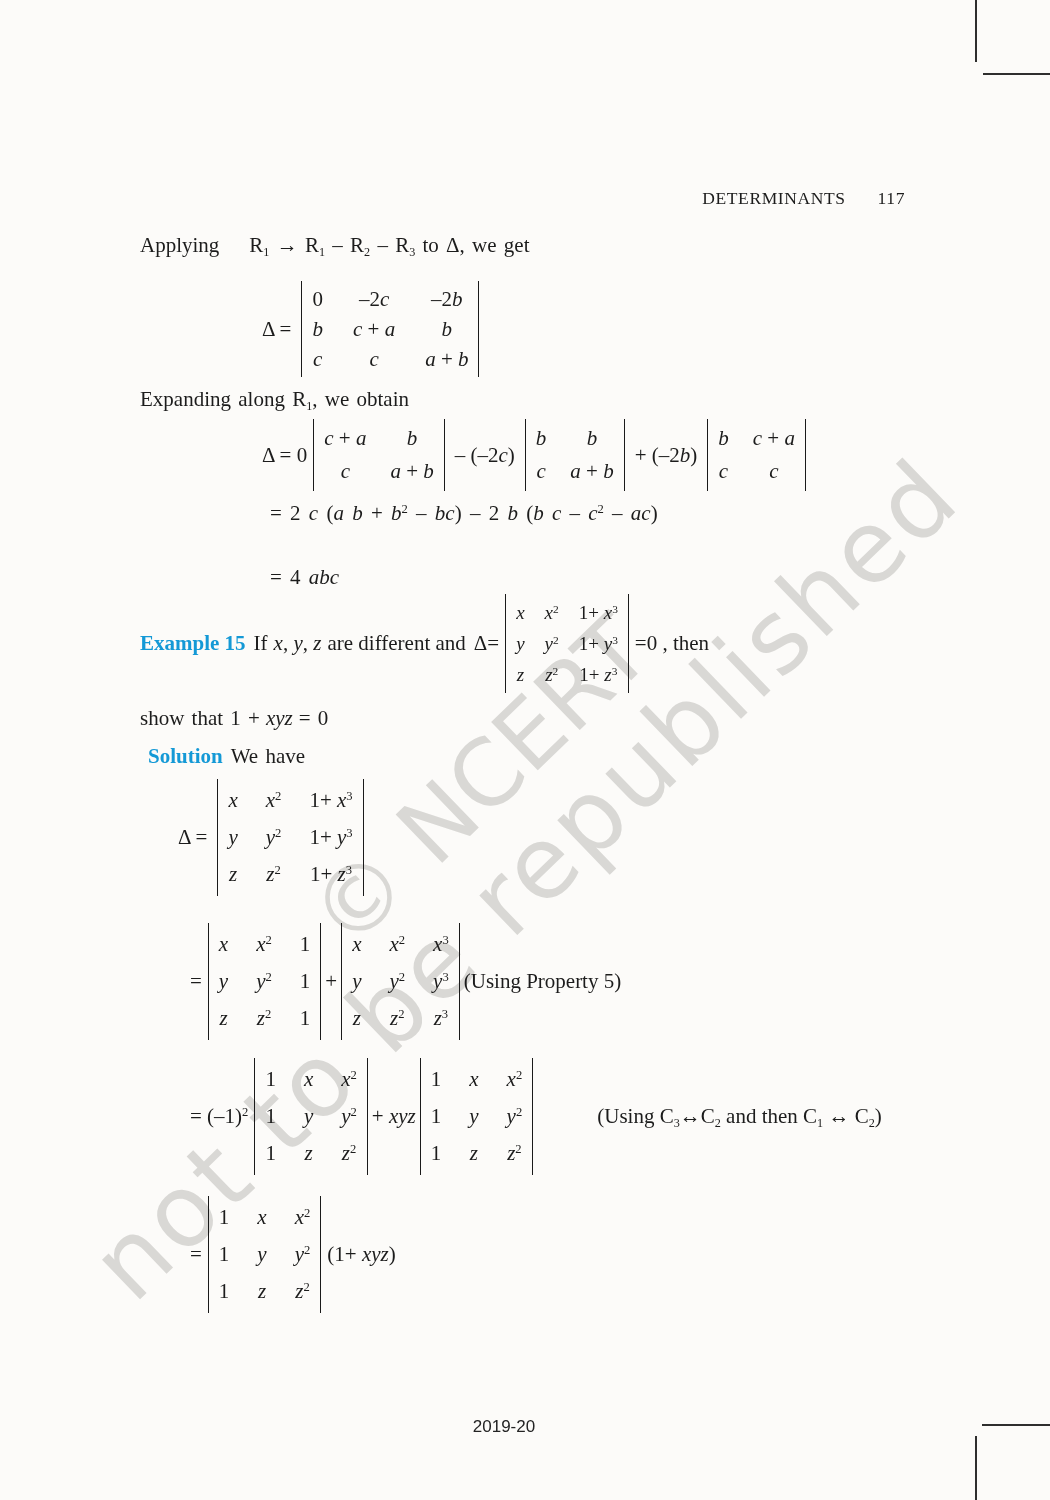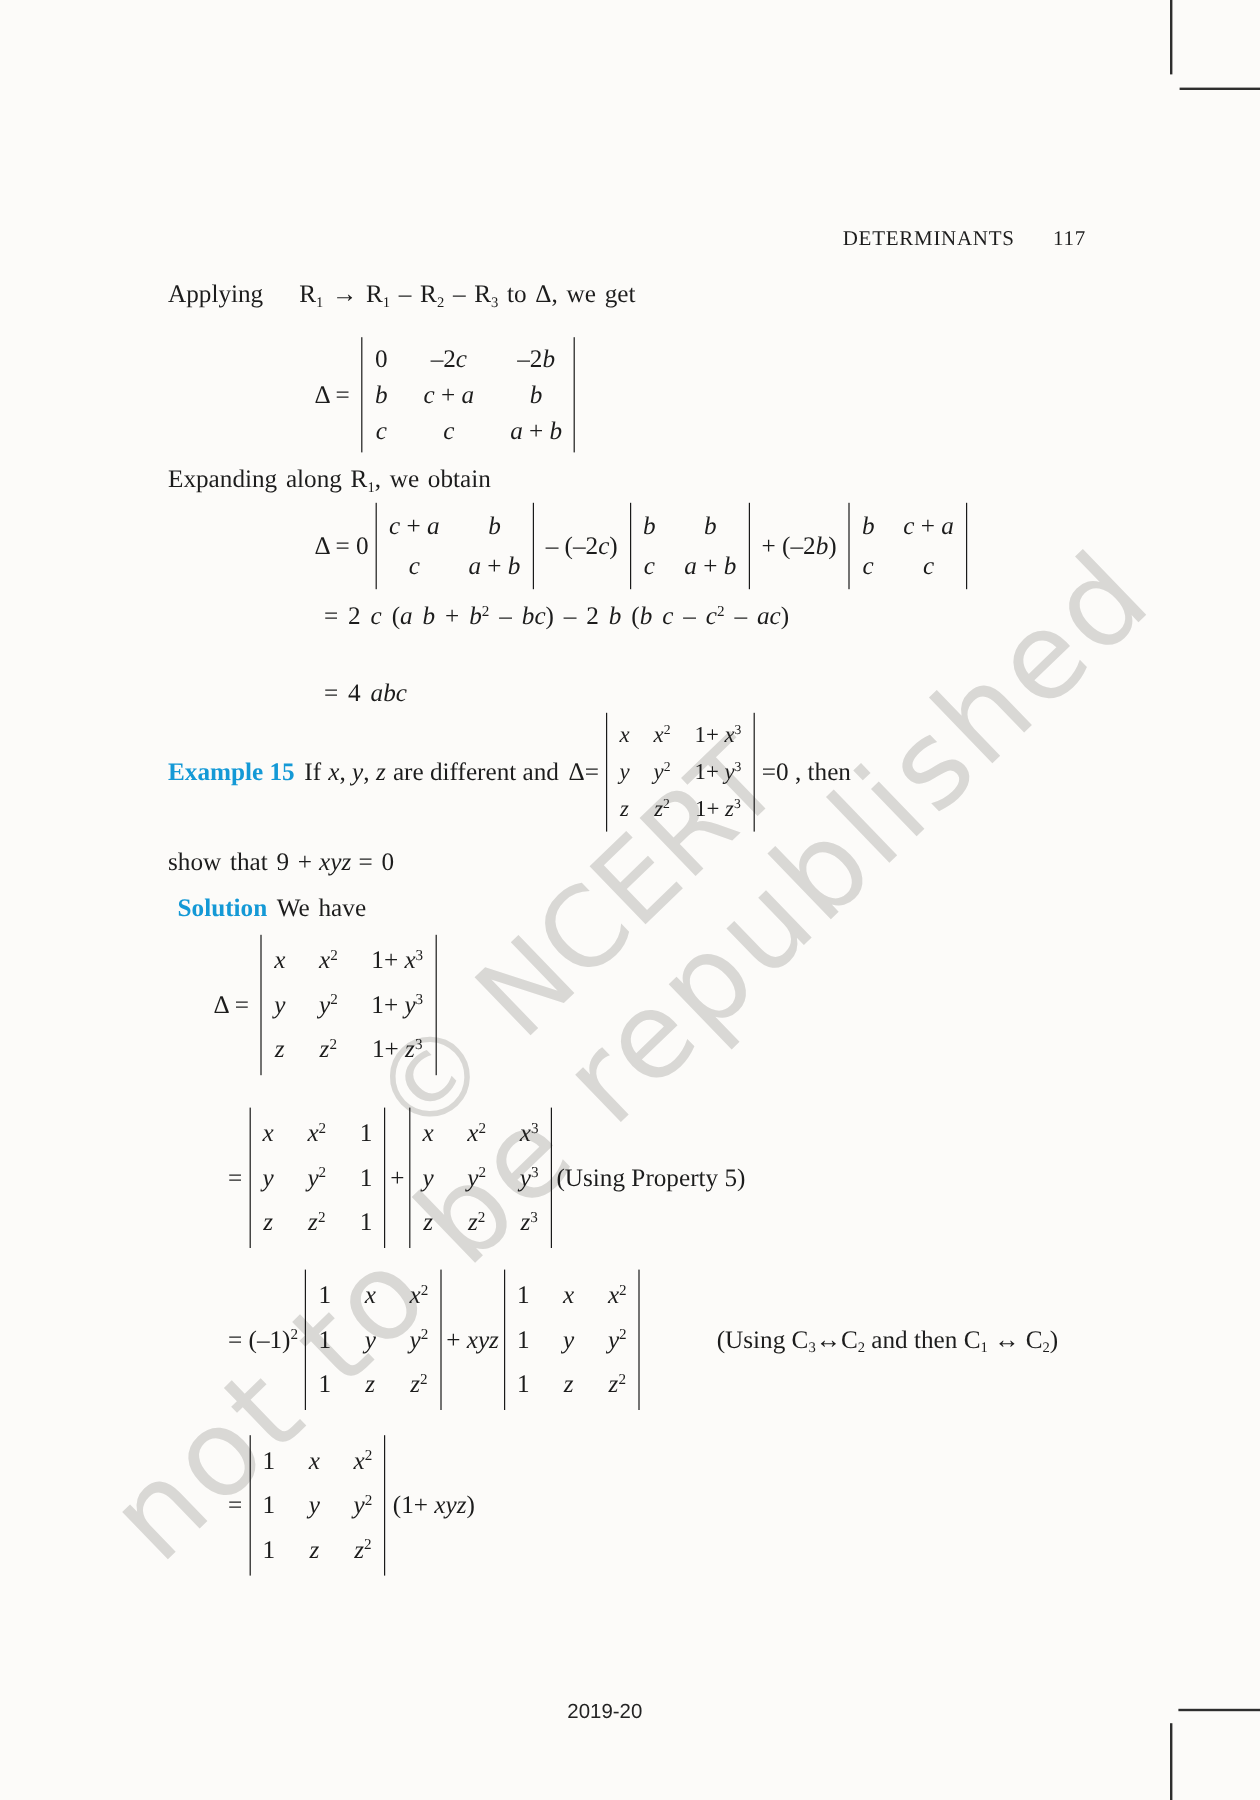--- a/index.html
+++ b/index.html
@@ -135,21 +135,21 @@
           <span class="det-cell"><i>y</i><sup>2</sup></span>
           <span class="det-cell">1+ <i>y</i><sup>3</sup></span>
           <span class="det-cell"><i>z</i></span>
           <span class="det-cell"><i>z</i><sup>2</sup></span>
           <span class="det-cell">1+ <i>z</i><sup>3</sup></span>
         </span>
       <span class="ml6">=0 , then</span>
     </div>
 
     <p class="line" style="top:706px;left:140px">
-      <span class="mr6">show that 9 +</span><span class="mr6"><i>xyz</i></span><span>= 0</span>
+      <span class="mr6">show that 1 +</span><span class="mr6"><i>xyz</i></span><span>= 0</span>
     </p>
 
     <p class="line" style="top:744px;left:148px">
       <span class="blue mr8">Solution</span><span>We have</span>
     </p>
 
     <div class="eq" style="top:779px;left:178px">
       <span class="mr10">Δ =</span>
       <span class="det lh37" style="grid-template-columns: repeat(3, auto);">
           <span class="det-cell"><i>x</i></span>

